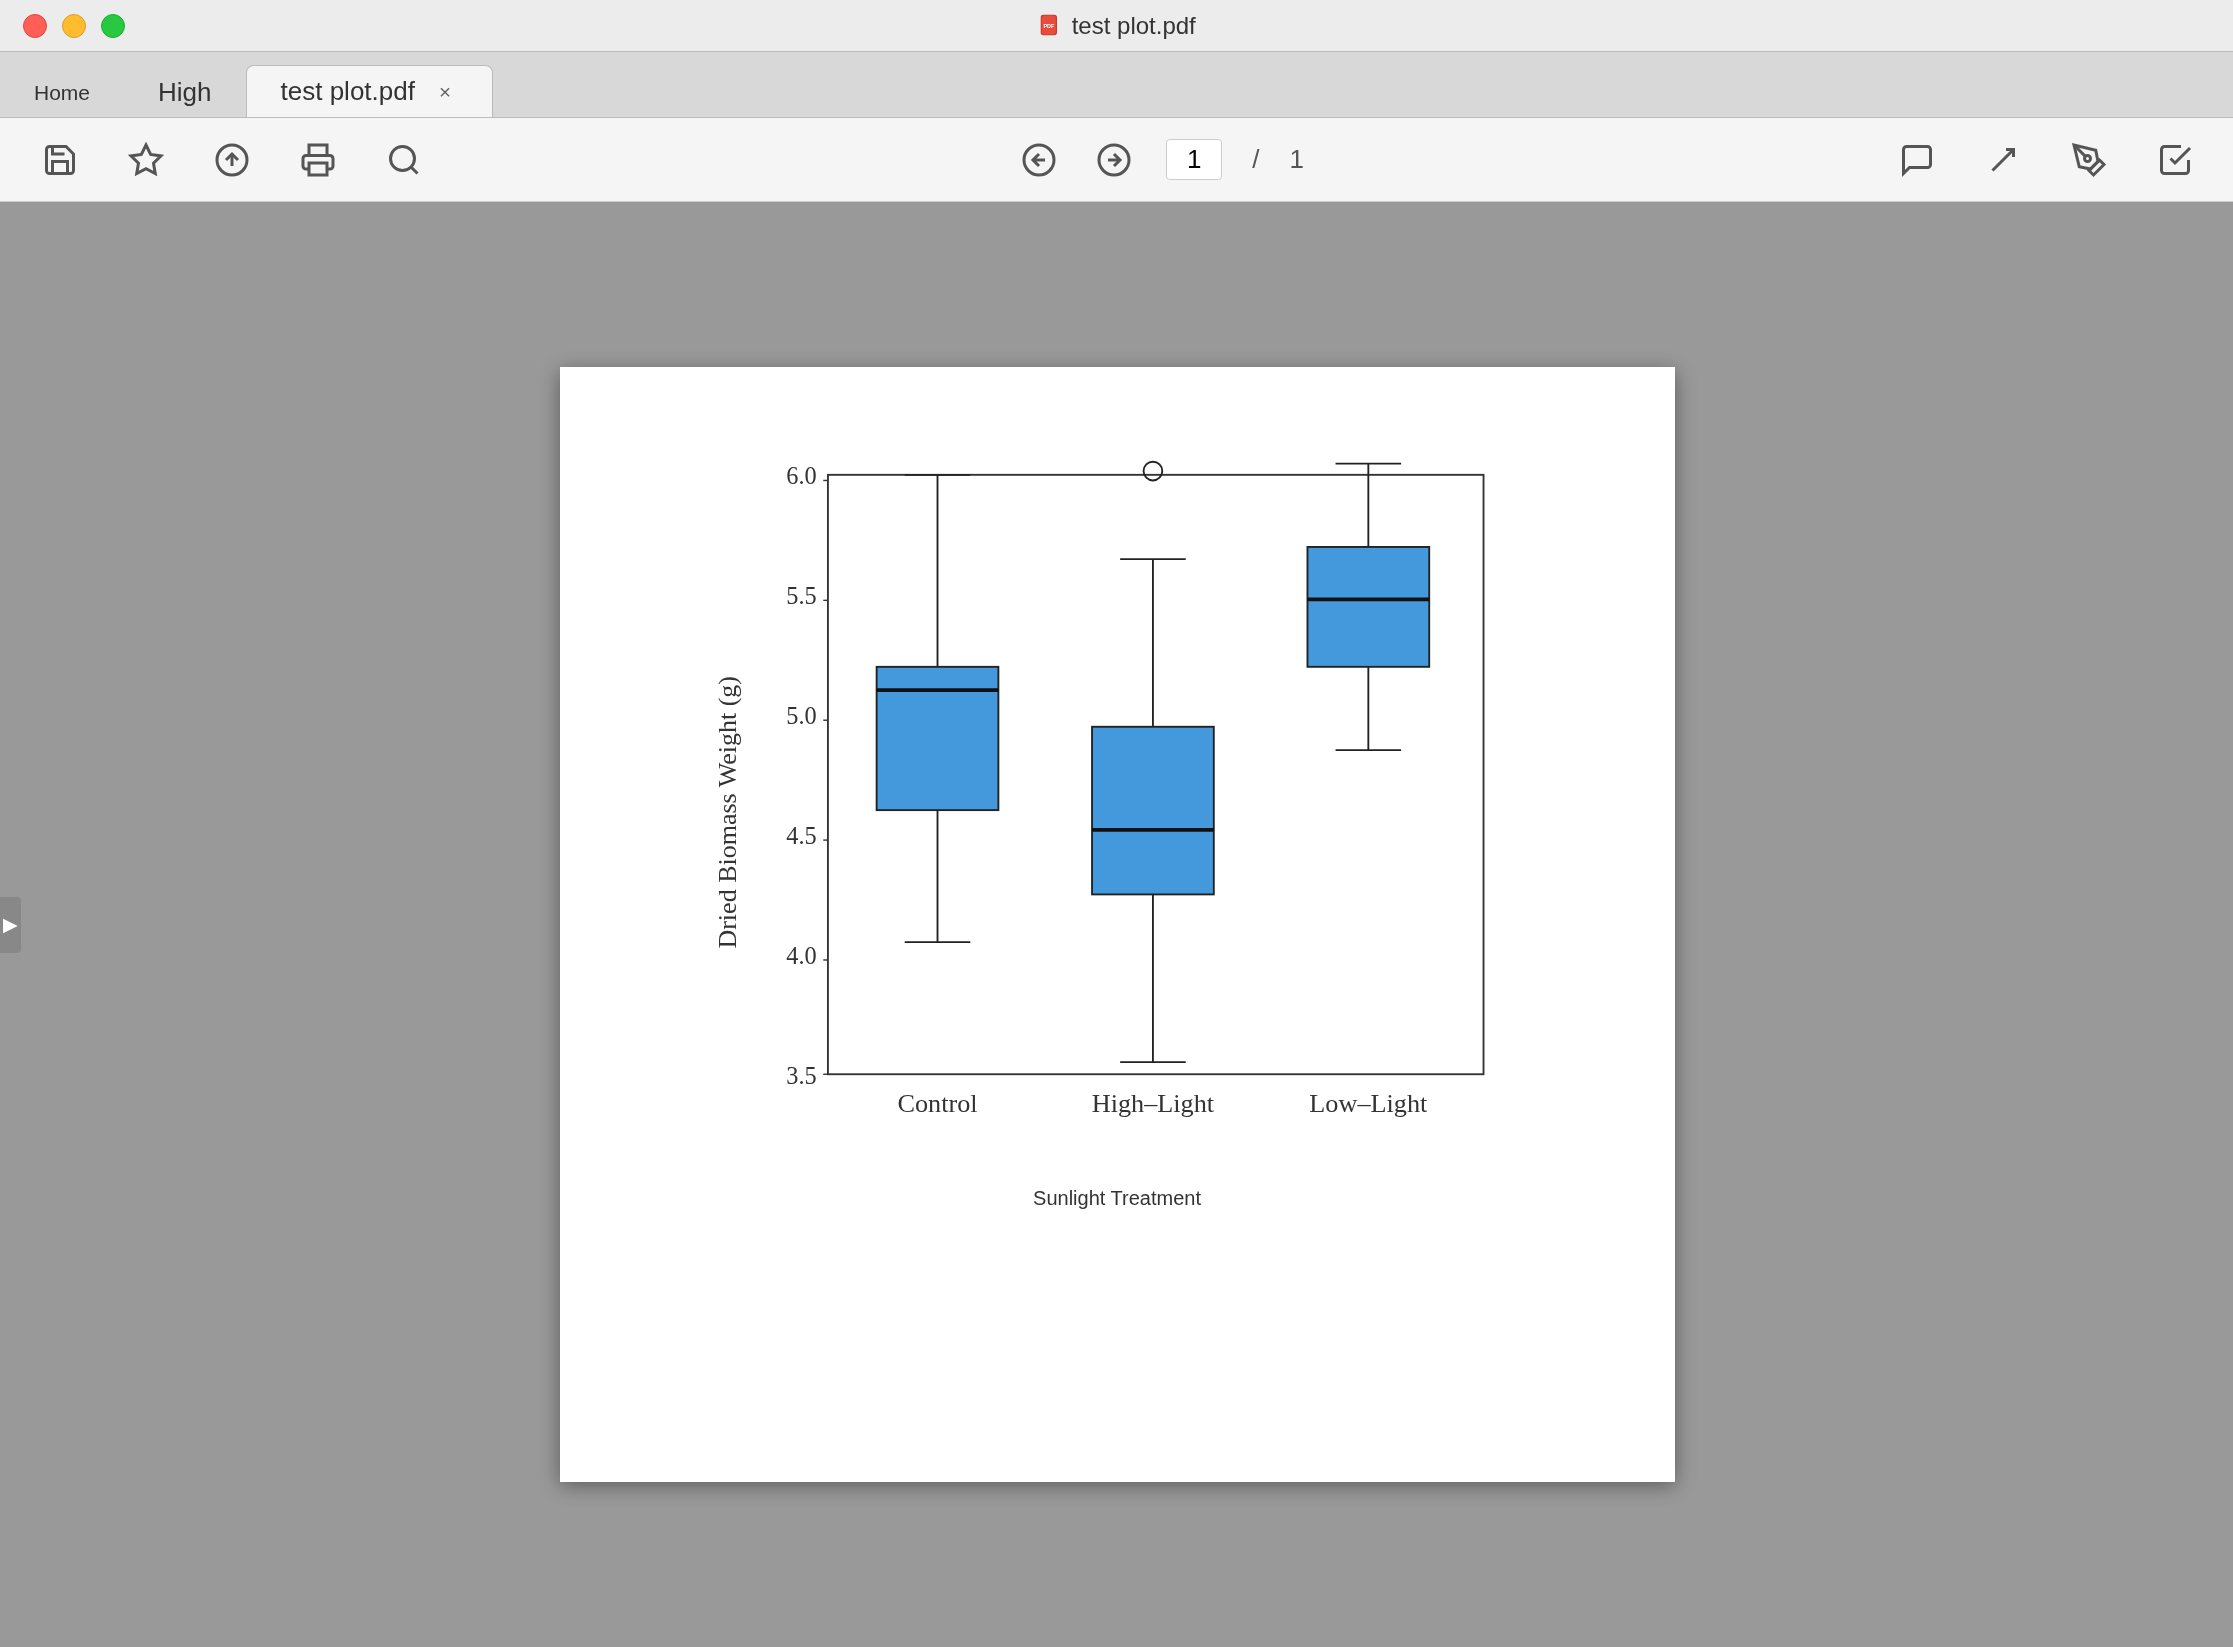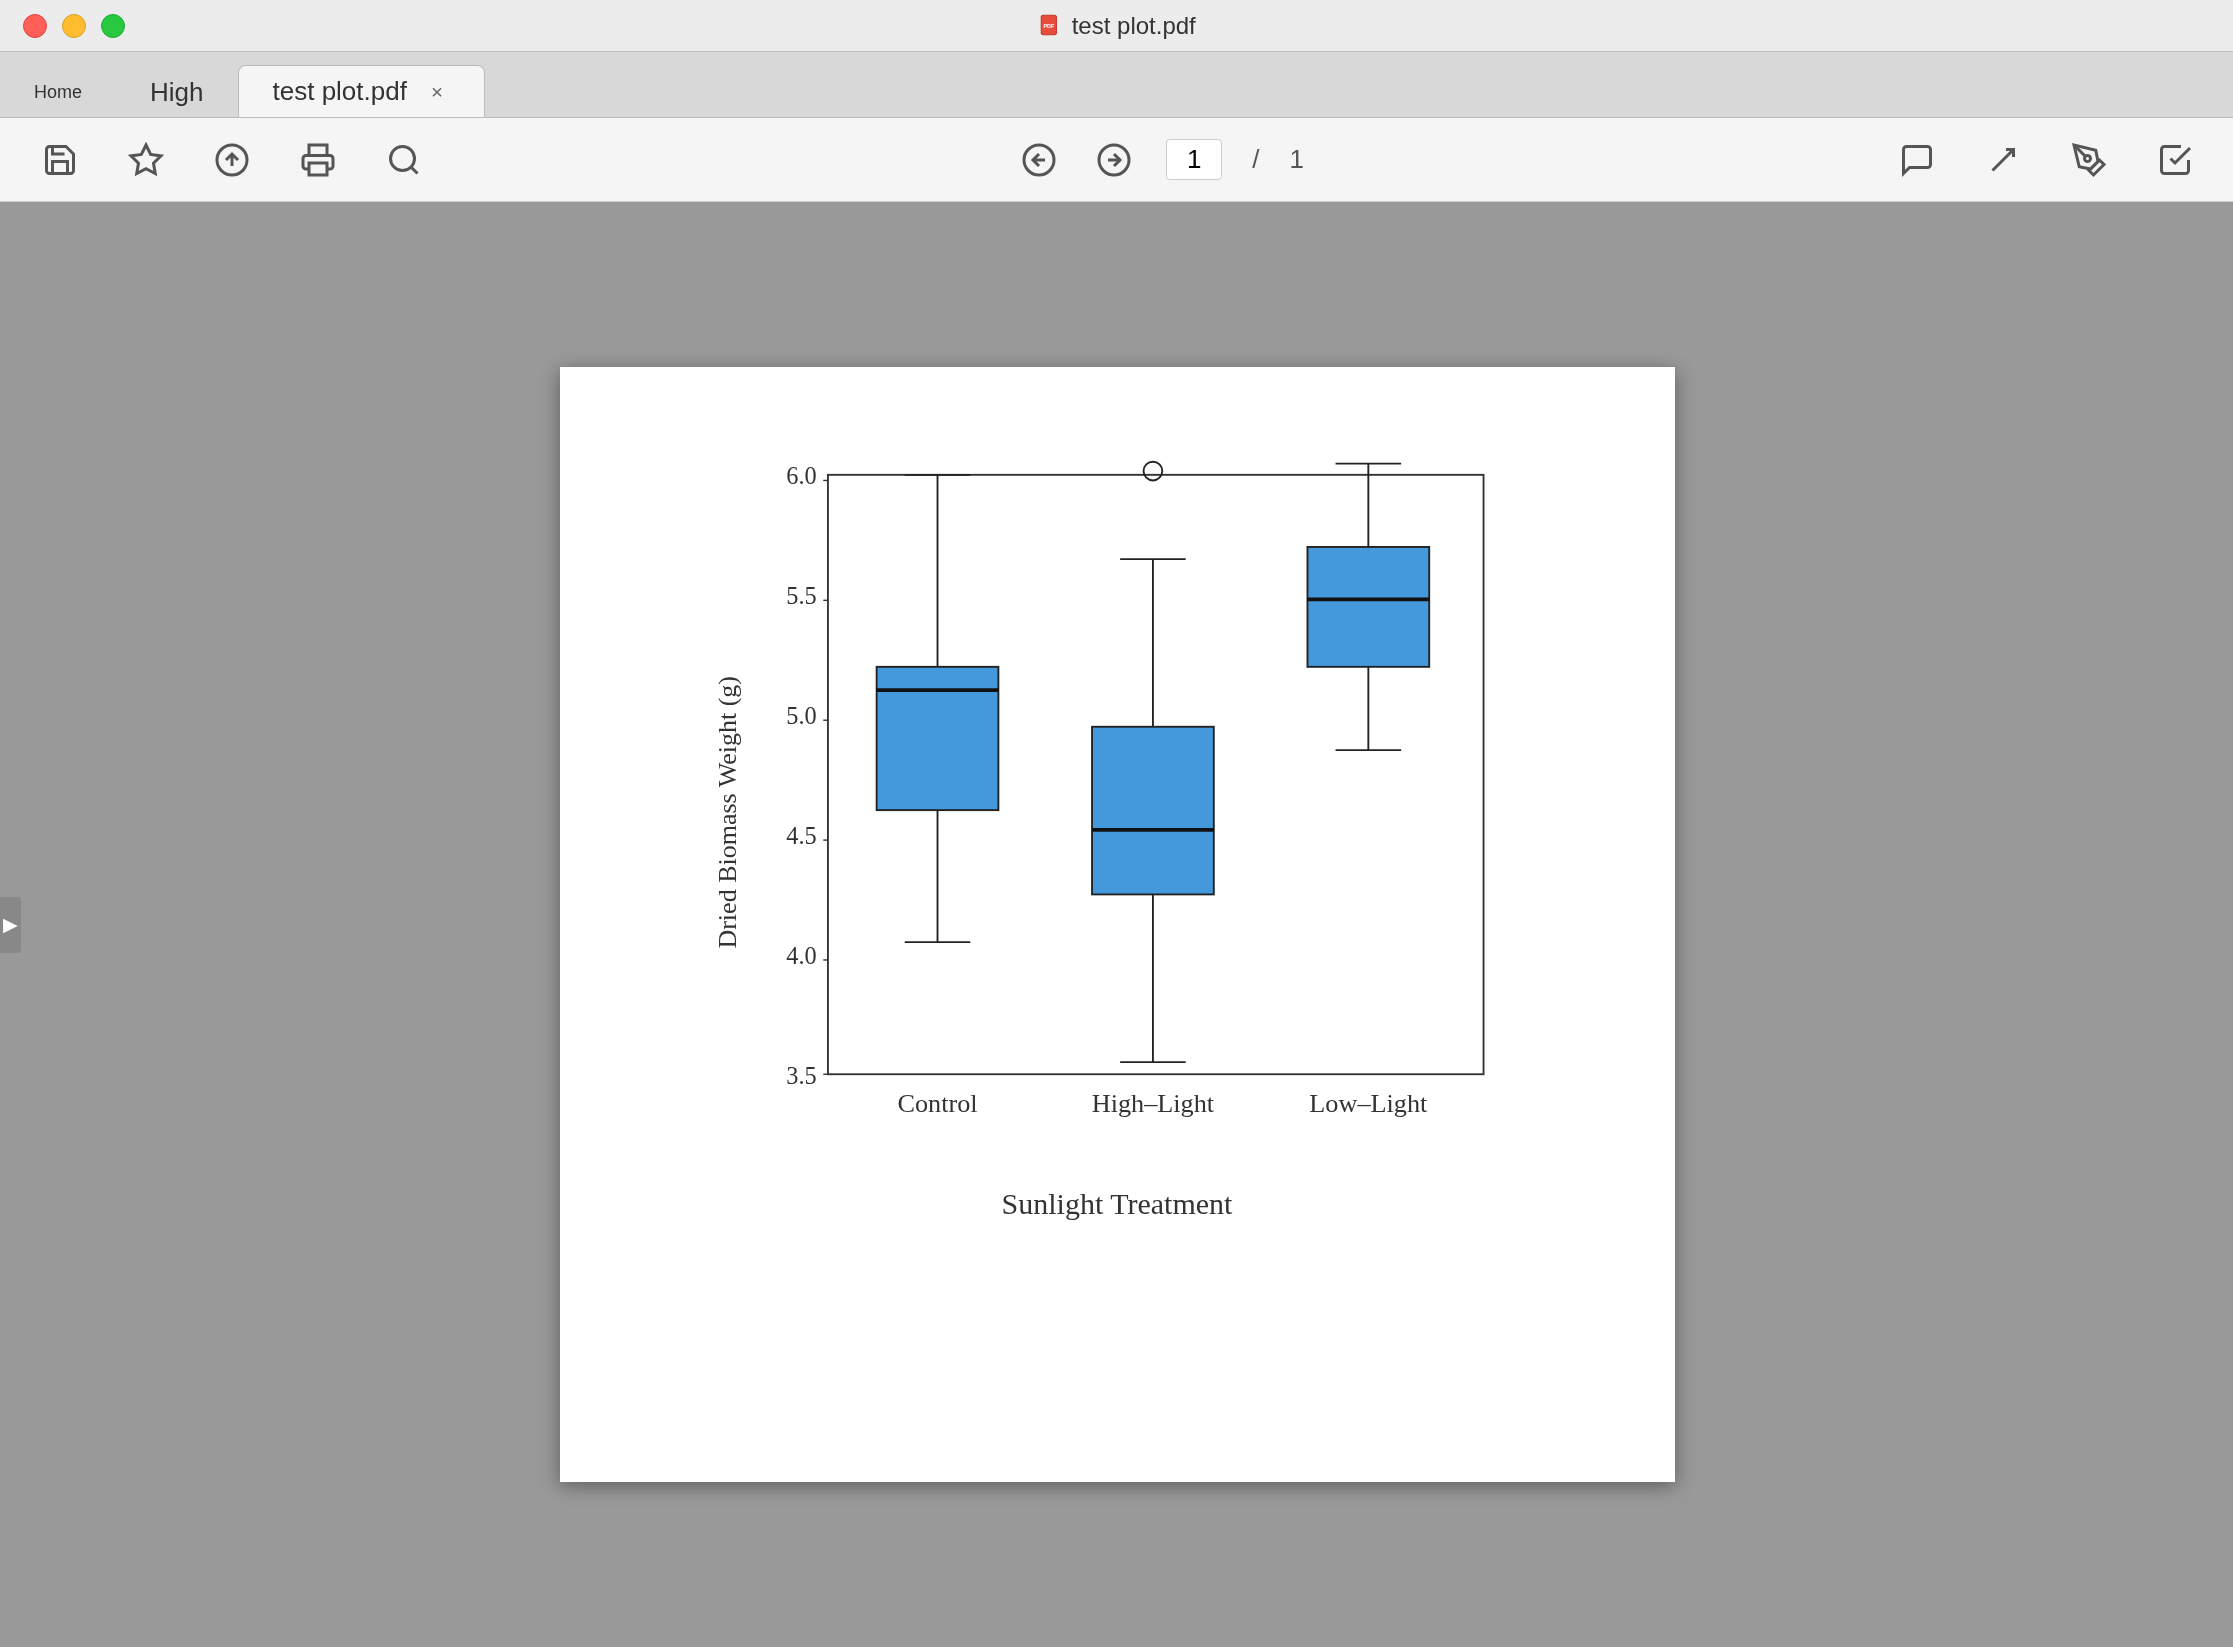--- a/index.html
+++ b/index.html
@@ -58,21 +58,21 @@
       display: flex;
       align-items: flex-end;
       padding-left: 0;
       flex-shrink: 0;
     }
     .tab-home {
       height: 49px;
       padding: 0 34px;
       display: flex;
       align-items: center;
-      font-size: 18px;
+      font-size: 21px;
       color: #333;
       background: transparent;
       border: none;
       cursor: pointer;
     }
     .tab-tools {
       height: 49px;
       padding: 0 34px;
       display: flex;
       align-items: center;
@@ -213,24 +213,24 @@
     .chart-container {
       width: 937px;
       height: 937px;
       position: relative;
       display: flex;
       flex-direction: column;
       align-items: center;
     }
 
     .chart-title-x {
-      font-size: 30px;
+      font-size: 20px;
       color: #333;
       margin-top: 19px;
-      font-family: Liberation Serif, serif;
+      font-family: Liberation Sans, sans-serif;
     }
 
     
     .chart-svg-wrapper {
       display: flex;
       align-items: center;
       gap: 0;
     }
 
     .y-axis-label {

